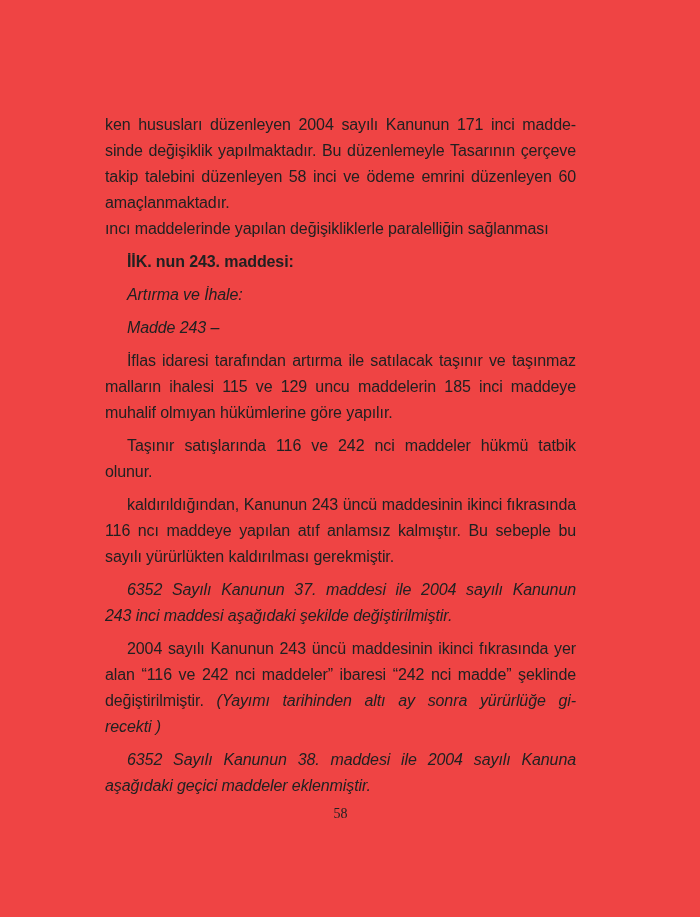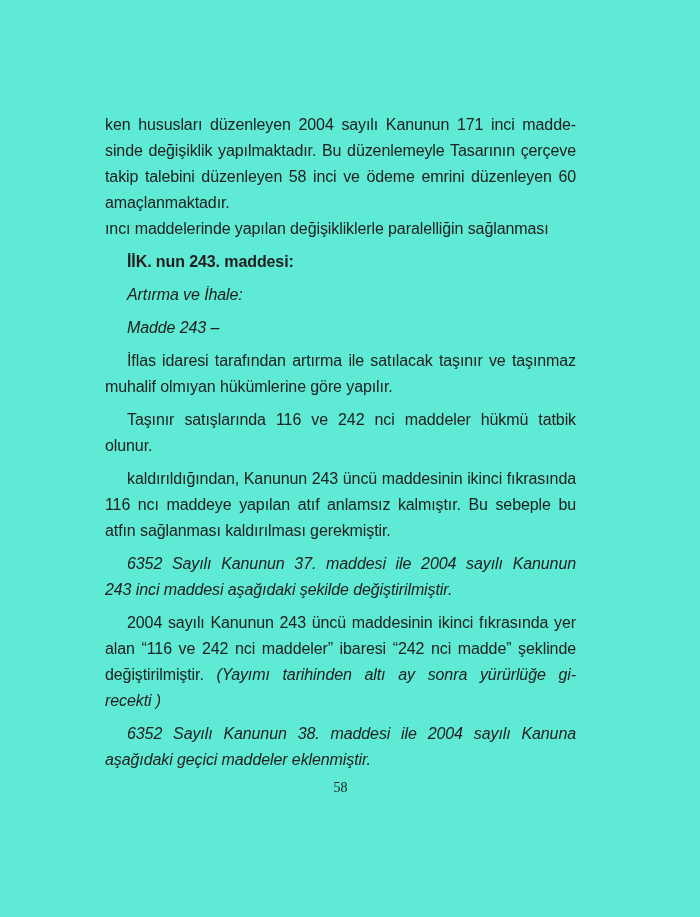--- a/index.html
+++ b/index.html
@@ -4,21 +4,21 @@
 <style>
   html, body {
     margin: 0;
     padding: 0;
     background: #ffffff;
   }
   .page {
     position: relative;
     width: 700px;
     height: 917px;
-    background: #5eead4;
+    background: #ef4444;
     box-sizing: border-box;
     padding: 112px 124px 8px 105px;
     font-family: "Liberation Sans", sans-serif;
     color: #212121;
     overflow: hidden;
   }
   .doc-body { width: 471px; }
   .para { margin: 0; }
   .para + .para { margin-top: 7px; }
   .line {
@@ -58,29 +58,30 @@
         <div class="line">İİK. nun 243. maddesi:</div>
       </div>
       <div class="para bold-italic indent">
         <div class="line">Artırma ve İhale:</div>
       </div>
       <div class="para bold-italic indent">
         <div class="line">Madde 243 –</div>
       </div>
       <div class="para normal indent">
         <div class="line">İflas idaresi tarafından artırma ile satılacak taşınır ve taşınmaz</div>
+        <div class="line">malların ihalesi 115 ve 129 uncu maddelerin 185 inci maddeye</div>
         <div class="line">muhalif olmıyan hükümlerine göre yapılır.</div>
       </div>
       <div class="para normal indent">
         <div class="line">Taşınır satışlarında 116 ve 242 nci maddeler hükmü tatbik olunur.</div>
       </div>
       <div class="para normal indent">
         <div class="line">kaldırıldığından, Kanunun 243 üncü maddesinin ikinci fıkrasında</div>
         <div class="line">116 ncı maddeye yapılan atıf anlamsız kalmıştır. Bu sebeple bu</div>
-        <div class="line">atfın sağlanması kaldırılması gerekmiştir.</div>
+        <div class="line">sayılı yürürlükten kaldırılması gerekmiştir.</div>
       </div>
       <div class="para bold-italic indent">
         <div class="line">6352 Sayılı Kanunun 37. maddesi ile 2004 sayılı Kanunun</div>
         <div class="line">243 inci maddesi aşağıdaki şekilde değiştirilmiştir.</div>
       </div>
       <div class="para normal indent">
         <div class="line">2004 sayılı Kanunun 243 üncü maddesinin ikinci fıkrasında yer</div>
         <div class="line">alan “116 ve 242 nci maddeler” ibaresi “242 nci madde” şeklinde</div>
         <div class="line"><span class="seg-normal">değiştirilmiştir. </span><span class="seg-bold-italic">(Yayımı tarihinden altı ay sonra yürürlüğe gi-</span></div>
         <div class="line"><span class="seg-bold-italic">recekti )</span></div>

